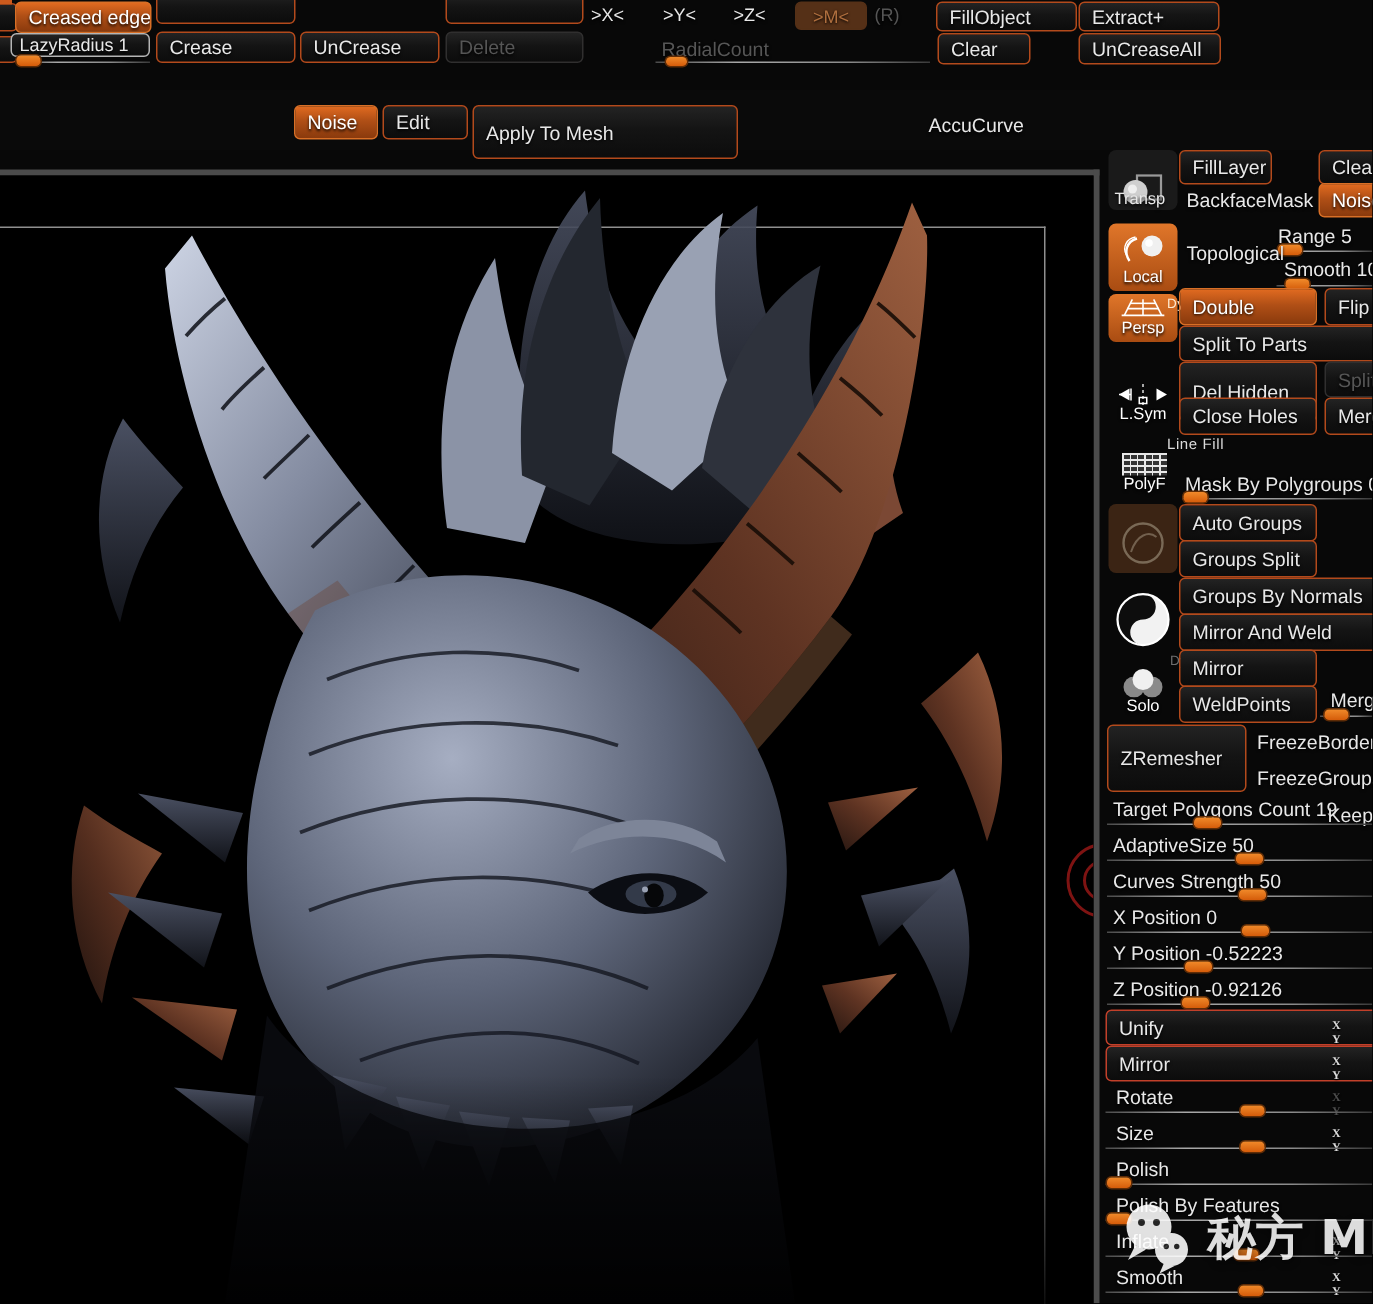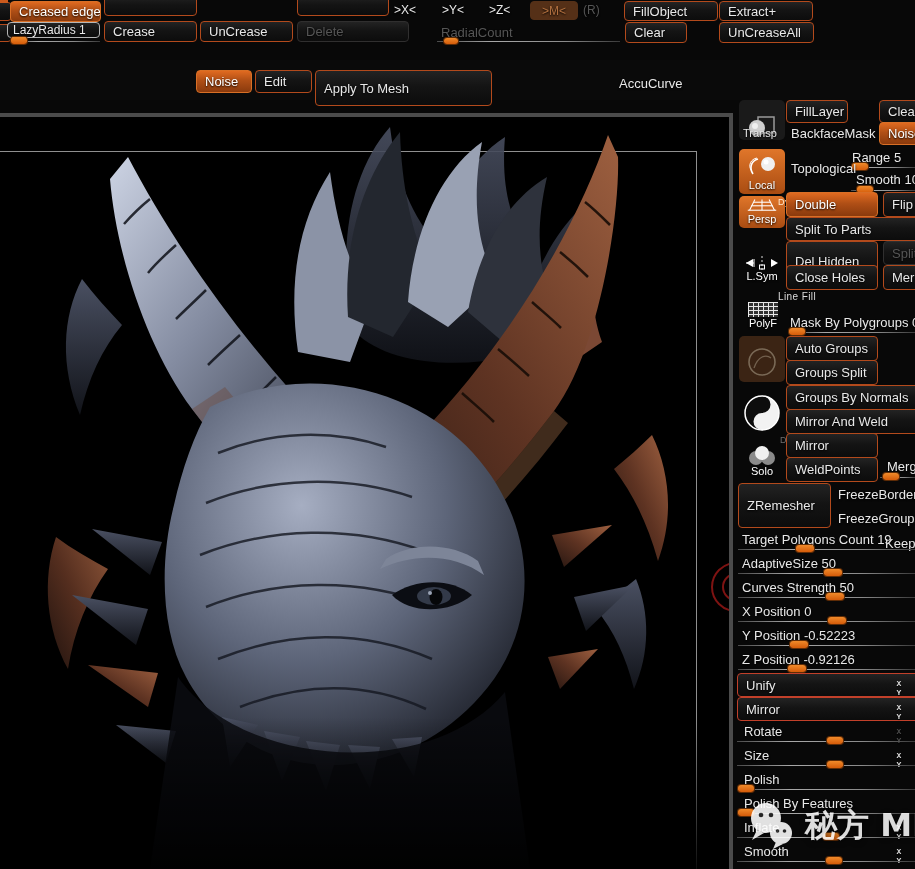--- a/index.html
+++ b/index.html
@@ -13,21 +13,21 @@
   .b.wb{border-color:#b5b5b5;}
   .b.rb{border-color:#c2402a;}
   .b.brown{background:#553017;border-color:#553017;color:#b06f3e;justify-content:center;}
   .b.cc{justify-content:center;padding:0 2px;}
   .t{position:absolute;font-size:13px;white-space:nowrap;text-shadow:0 1px 2px #000;color:#e8e8e8;}
   .t.gray{color:#565656;}
   .sl{position:absolute;height:1px;background:linear-gradient(90deg,#4a4a4a,#a8a8a8 30%,#8a8a8a 70%,#3a3a3a);}
   .sh{position:absolute;width:16px;height:7px;background:linear-gradient(180deg,#f08a2a,#d55c0a);
       border-radius:3px;box-shadow:0 0 0 1px #5f2c06;}
   .ax{position:absolute;font-size:8px;font-weight:bold;color:#dcdcdc;letter-spacing:5px;
-      font-family:Liberation Mono, monospace;text-shadow:0 1px 1px #000;text-align:center;}
+      font-family:Liberation Serif, serif;text-shadow:0 1px 1px #000;}
   .ax.gray{color:#4d4d4d;}
   .shelfbtn{position:absolute;border-radius:5px;display:flex;flex-direction:column;align-items:center;
             justify-content:flex-end;font-size:11px;color:#fff;text-shadow:0 1px 2px #000;box-sizing:border-box;}
   .shelfbtn.orange{background:linear-gradient(180deg,#e0762a,#a94c12);}
   .shelfbtn.dark{background:#1a1a1a;}
   .shelflab{position:absolute;font-size:11px;color:#e8e8e8;text-shadow:0 1px 2px #000;white-space:nowrap;}
   .minilab{position:absolute;font-size:9px;font-weight:normal;letter-spacing:.4px;white-space:nowrap;padding-left:36px;}
   .canvas{position:absolute;left:0;top:117px;width:729px;height:752px;background:#000;overflow:hidden;}
   .frame-top{position:absolute;left:0;top:113px;width:733px;height:4px;background:#4b4b4b;}
   .frame-right{position:absolute;left:729px;top:113px;width:4px;height:756px;background:#4b4b4b;}
@@ -54,21 +54,21 @@
   <div class="t gray" style="left:583px;top:3px;font-size:12px">(R)</div>
   <div class="b" style="left:624px;top:1px;width:94px;height:20px">FillObject</div>
   <div class="b" style="left:719px;top:1px;width:94px;height:20px">Extract+</div>
 
   <div class="b" style="left:-6px;top:24px;width:10px;height:18px"></div>
   <div class="b wb" style="left:7px;top:22px;width:93px;height:16px;font-size:12px;padding:0 5px">LazyRadius 1</div>
   <div class="sl" style="left:12px;top:41px;width:88px"></div>
   <div class="sh" style="left:11px;top:37px"></div>
   <div class="b" style="left:104px;top:21px;width:93px;height:21px">Crease</div>
   <div class="b" style="left:200px;top:21px;width:93px;height:21px">UnCrease</div>
-  <div class="b gray" style="left:297px;top:21px;width:112px;height:21px">Delete</div>
+  <div class="b gray" style="left:297px;top:21px;width:92px;height:21px">Delete</div>
   <div class="t gray" style="left:441px;top:25px">RadialCount</div>
   <div class="sl" style="left:437px;top:41px;width:183px"></div>
   <div class="sh" style="left:444px;top:38px;width:14px;height:6px"></div>
   <div class="b" style="left:625px;top:22px;width:62px;height:21px">Clear</div>
   <div class="b" style="left:719px;top:22px;width:95px;height:21px">UnCreaseAll</div>
 
   <div style="position:absolute;left:0;top:60px;width:915px;height:40px;background:#0a0a0a"></div>
   <div class="b act" style="left:196px;top:70px;width:56px;height:23px">Noise</div>
   <div class="b" style="left:255px;top:70px;width:57px;height:23px">Edit</div>
   <div class="b" style="left:315px;top:70px;width:177px;height:36px">Apply To Mesh</div>

